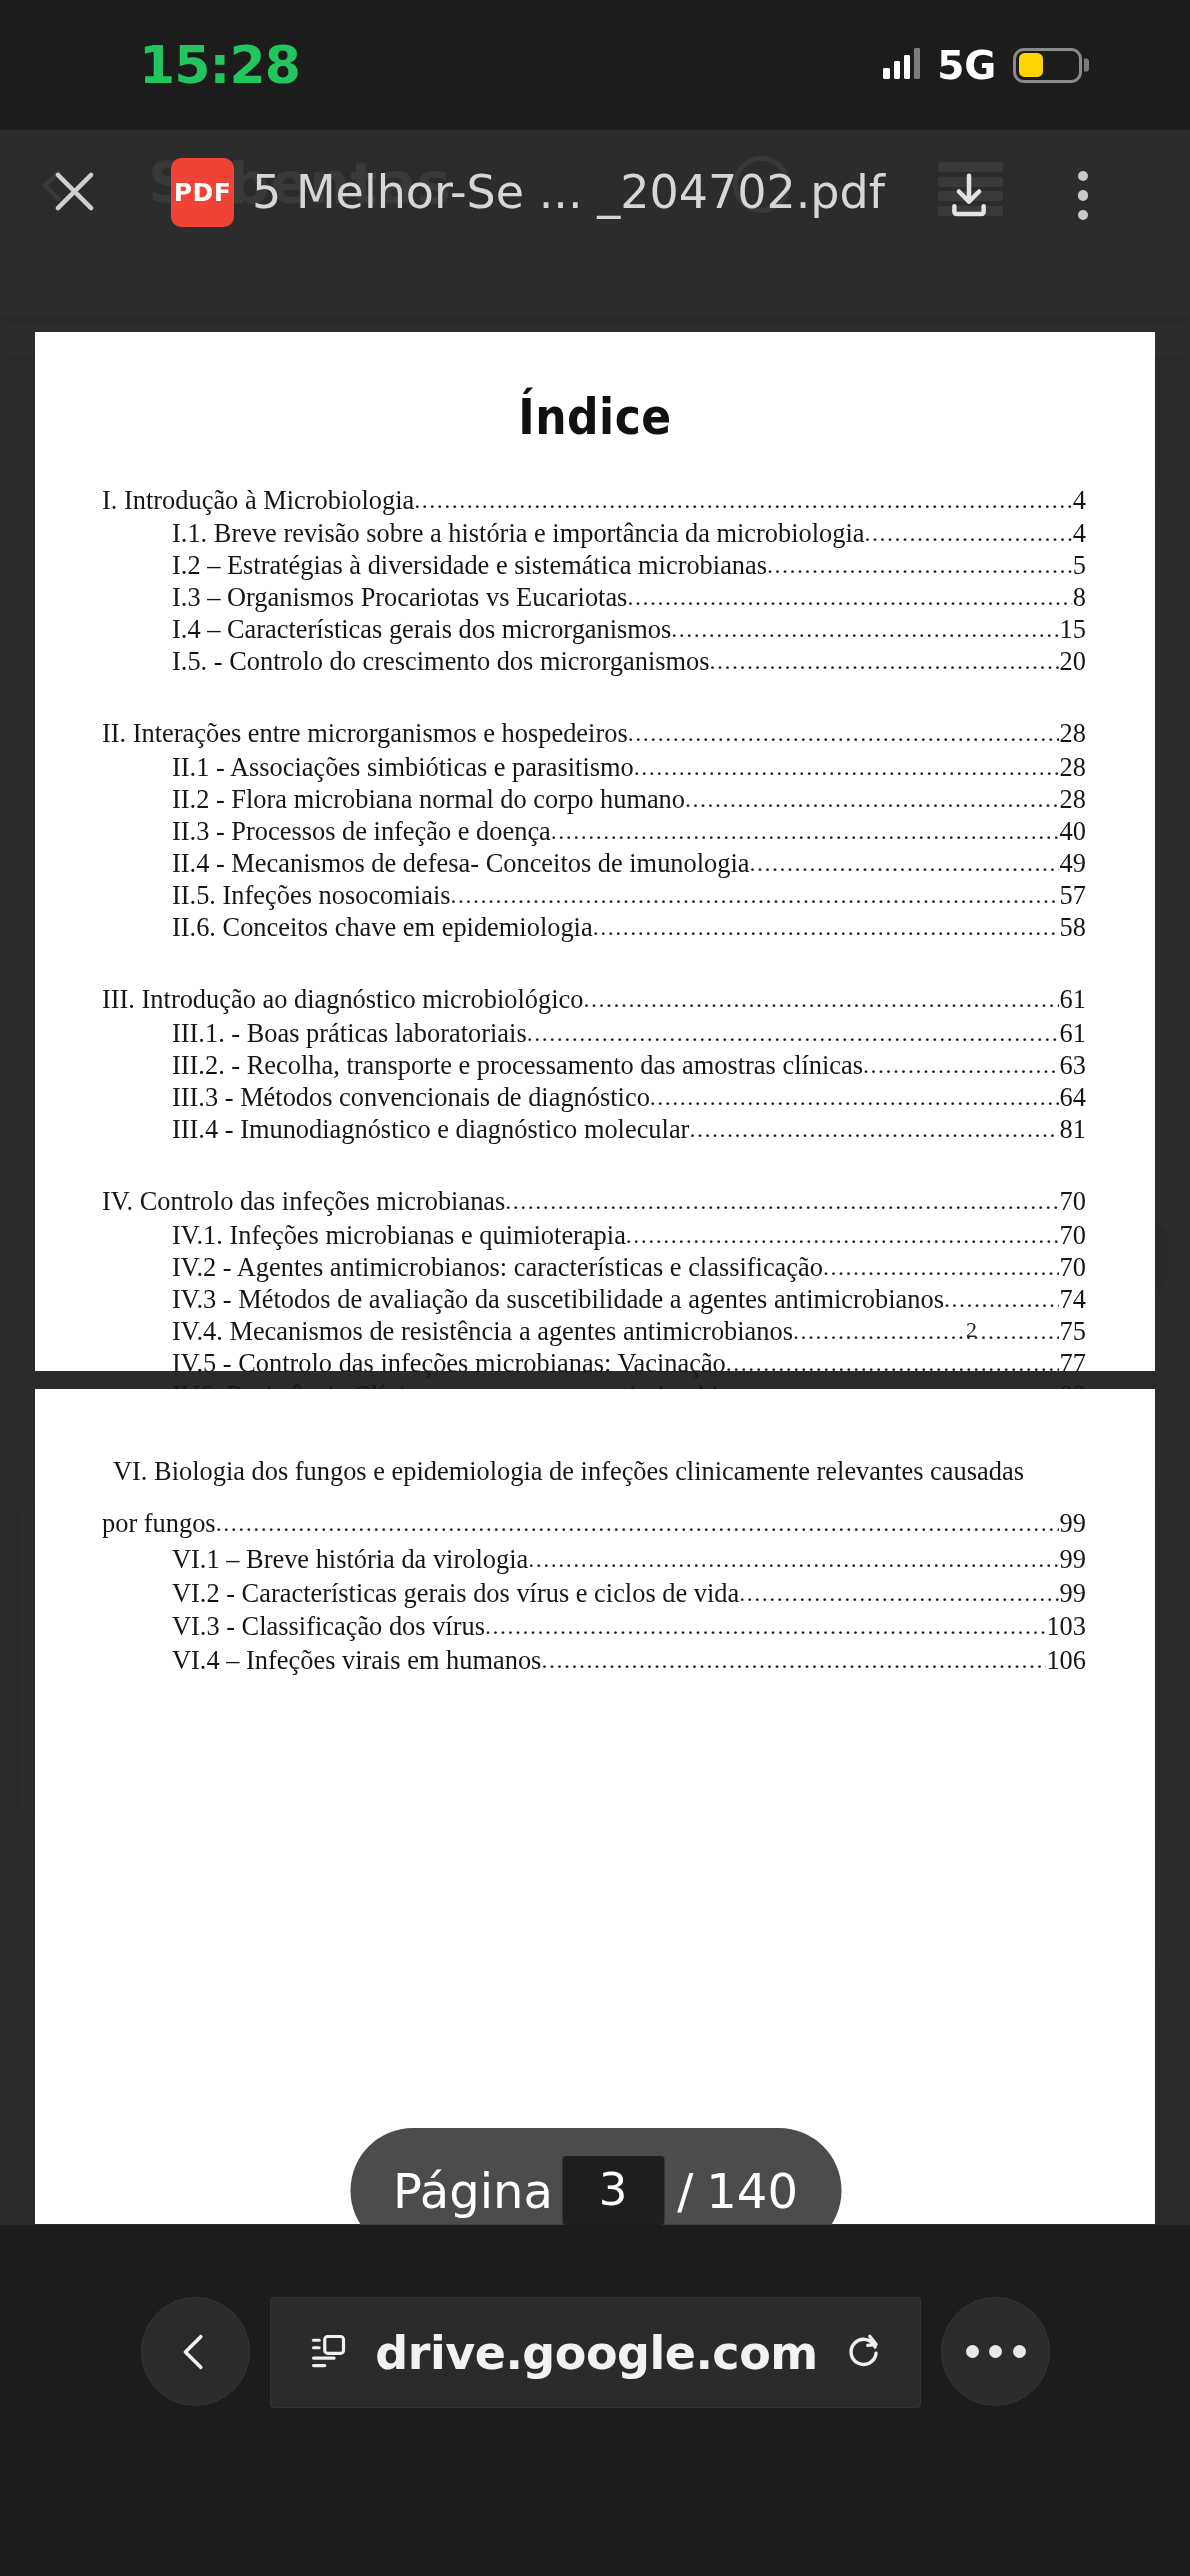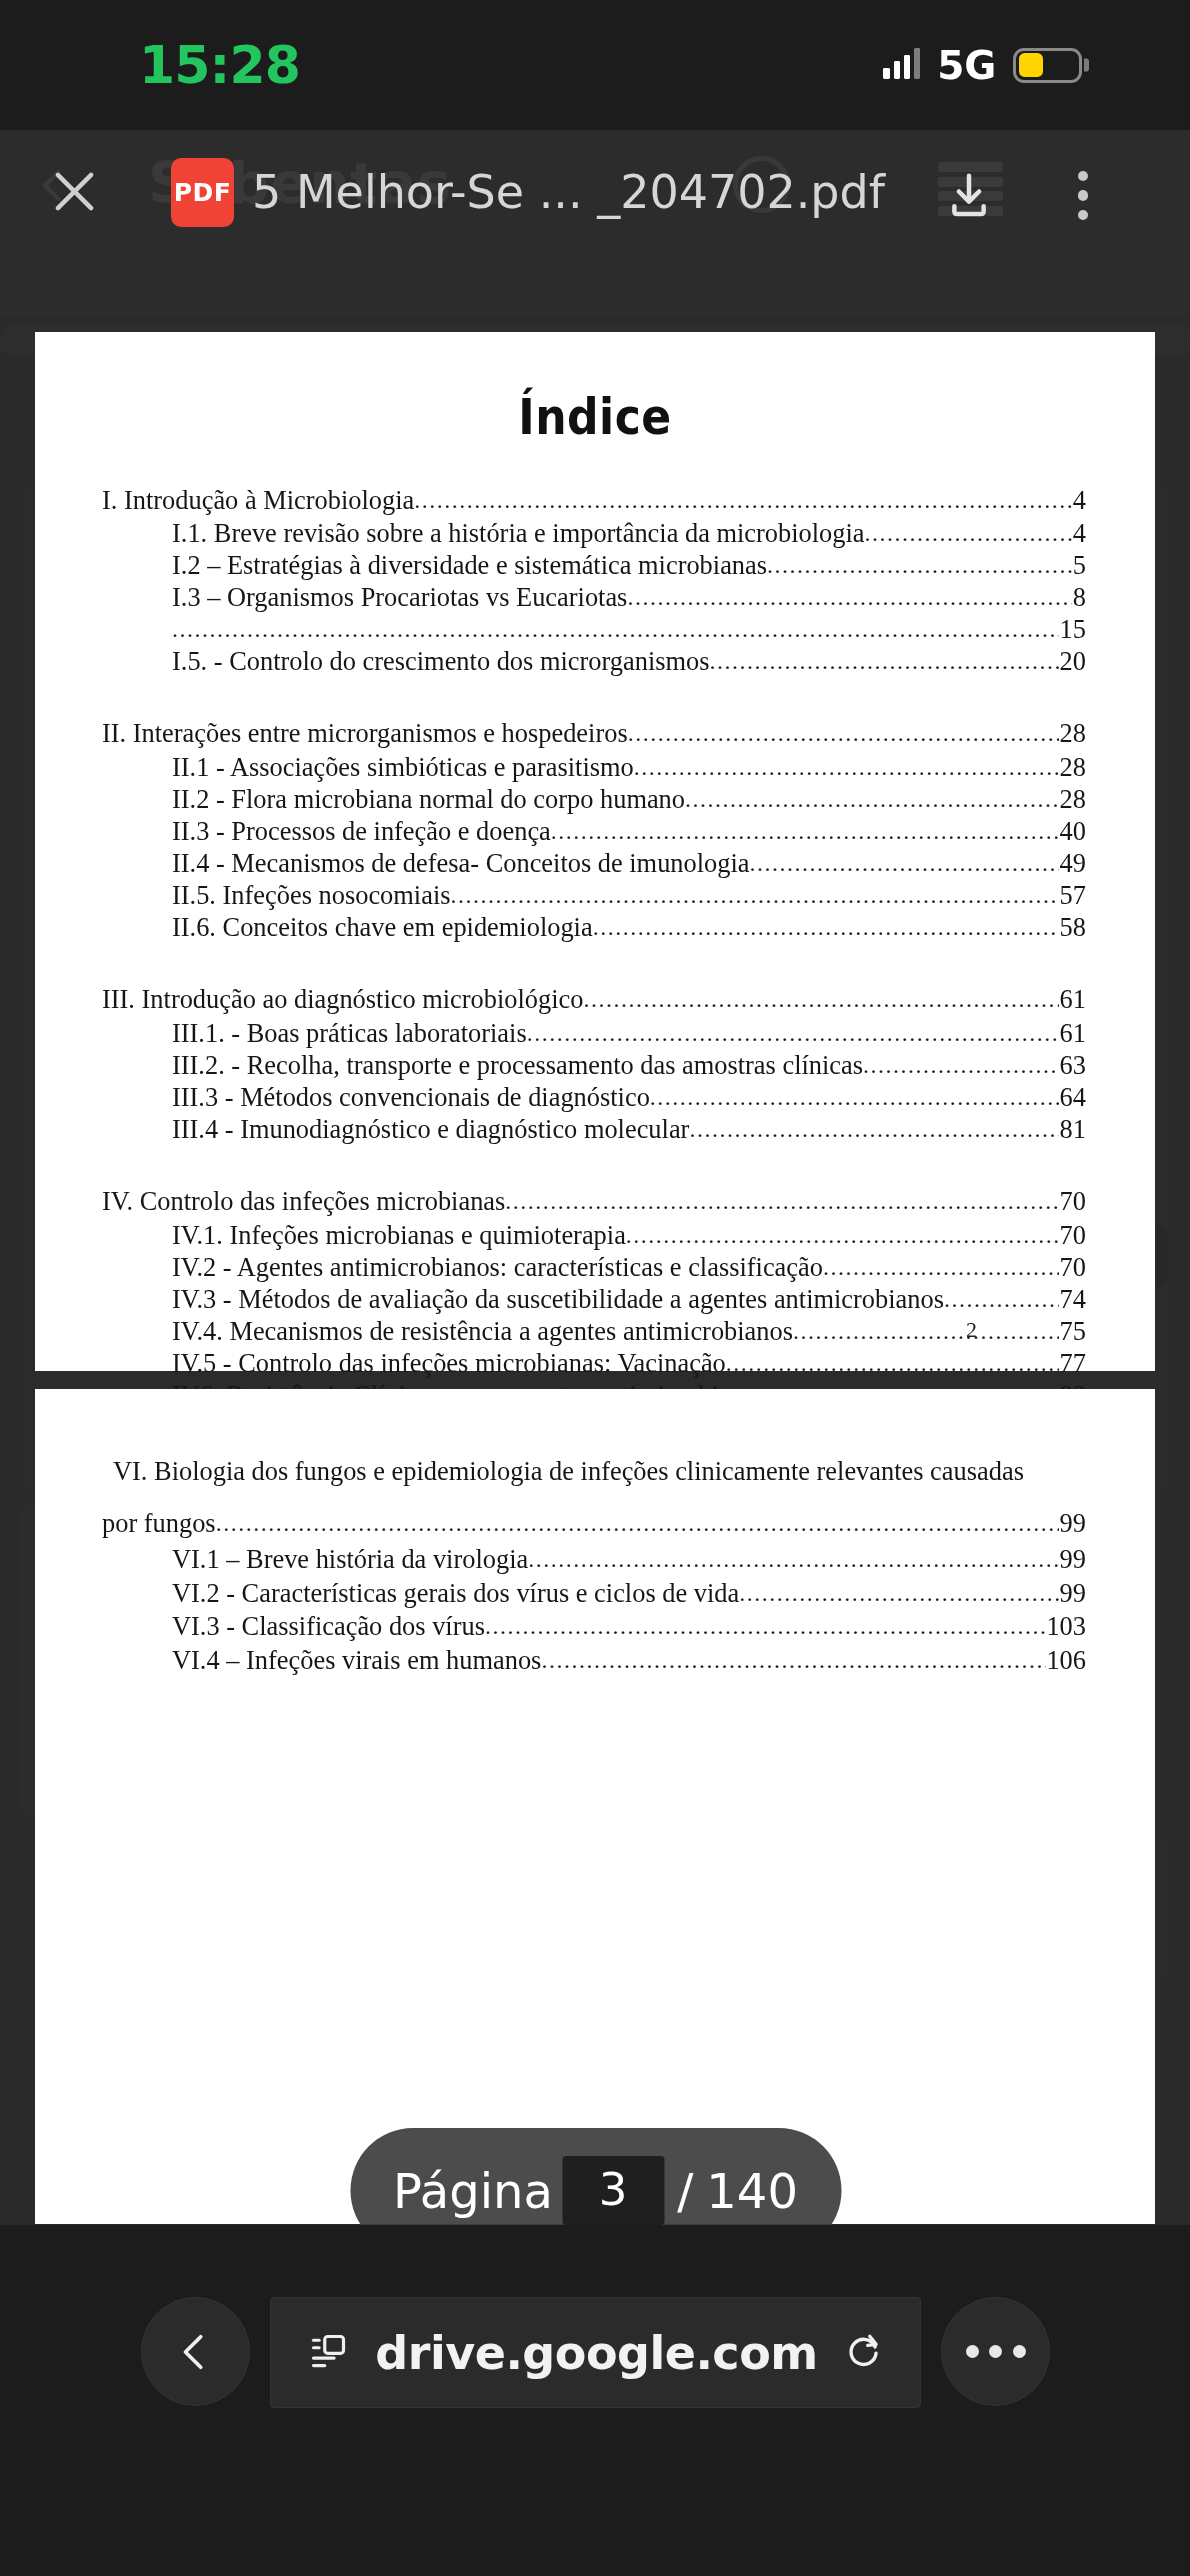--- a/index.html
+++ b/index.html
@@ -291,20 +291,21 @@
             <span class="pg">5</span>
           </div>
           <div style="height: 5.6px;"></div>
           <div class="toc-row lvl1">
             <span class="label">I.3 – Organismos Procariotas vs Eucariotas</span>
             <span class="dots">.......................................................................................................................................................................................................</span>
             <span class="pg">8</span>
           </div>
           <div style="height: 5.6px;"></div>
           <div class="toc-row lvl1">
+            <span class="label">I.4 – Características gerais dos microrganismos</span>
             <span class="dots">.......................................................................................................................................................................................................</span>
             <span class="pg">15</span>
           </div>
           <div style="height: 5.6px;"></div>
           <div class="toc-row lvl1">
             <span class="label">I.5. - Controlo do crescimento dos microrganismos </span>
             <span class="dots">.......................................................................................................................................................................................................</span>
             <span class="pg">20</span>
           </div>
           <div style="height: 5.6px;"></div>

